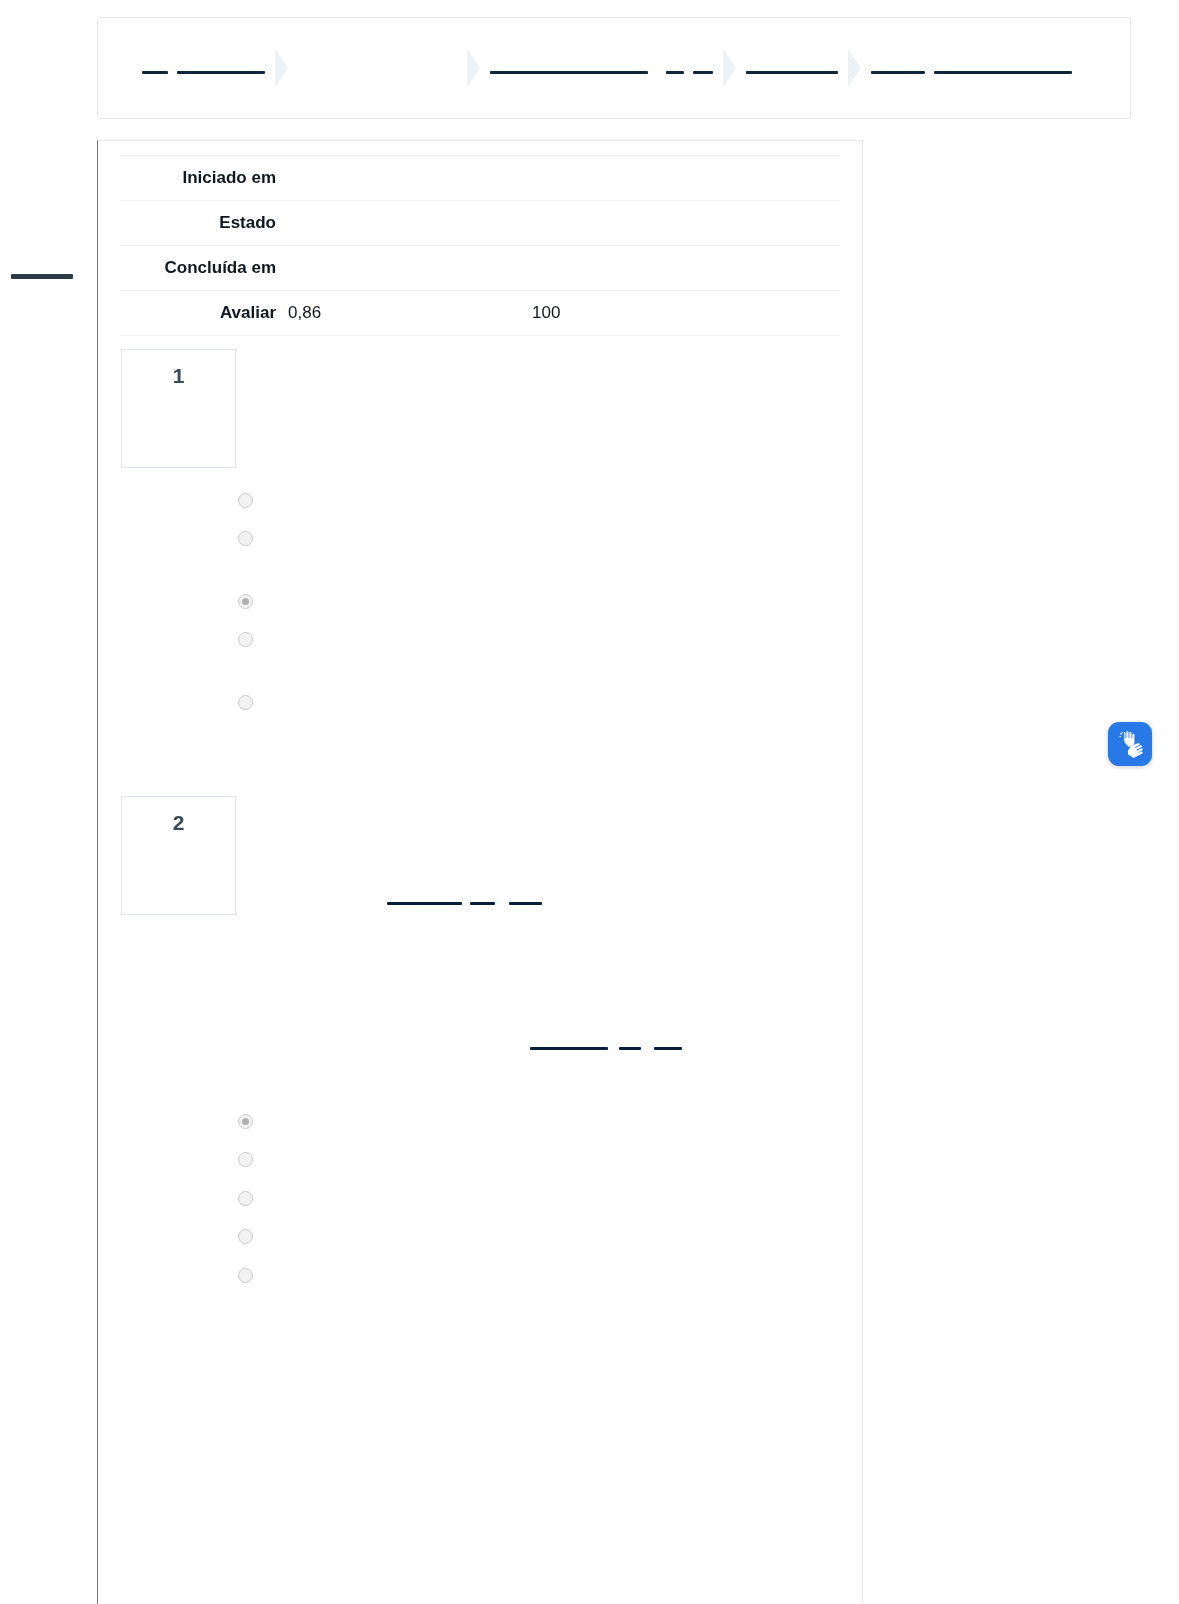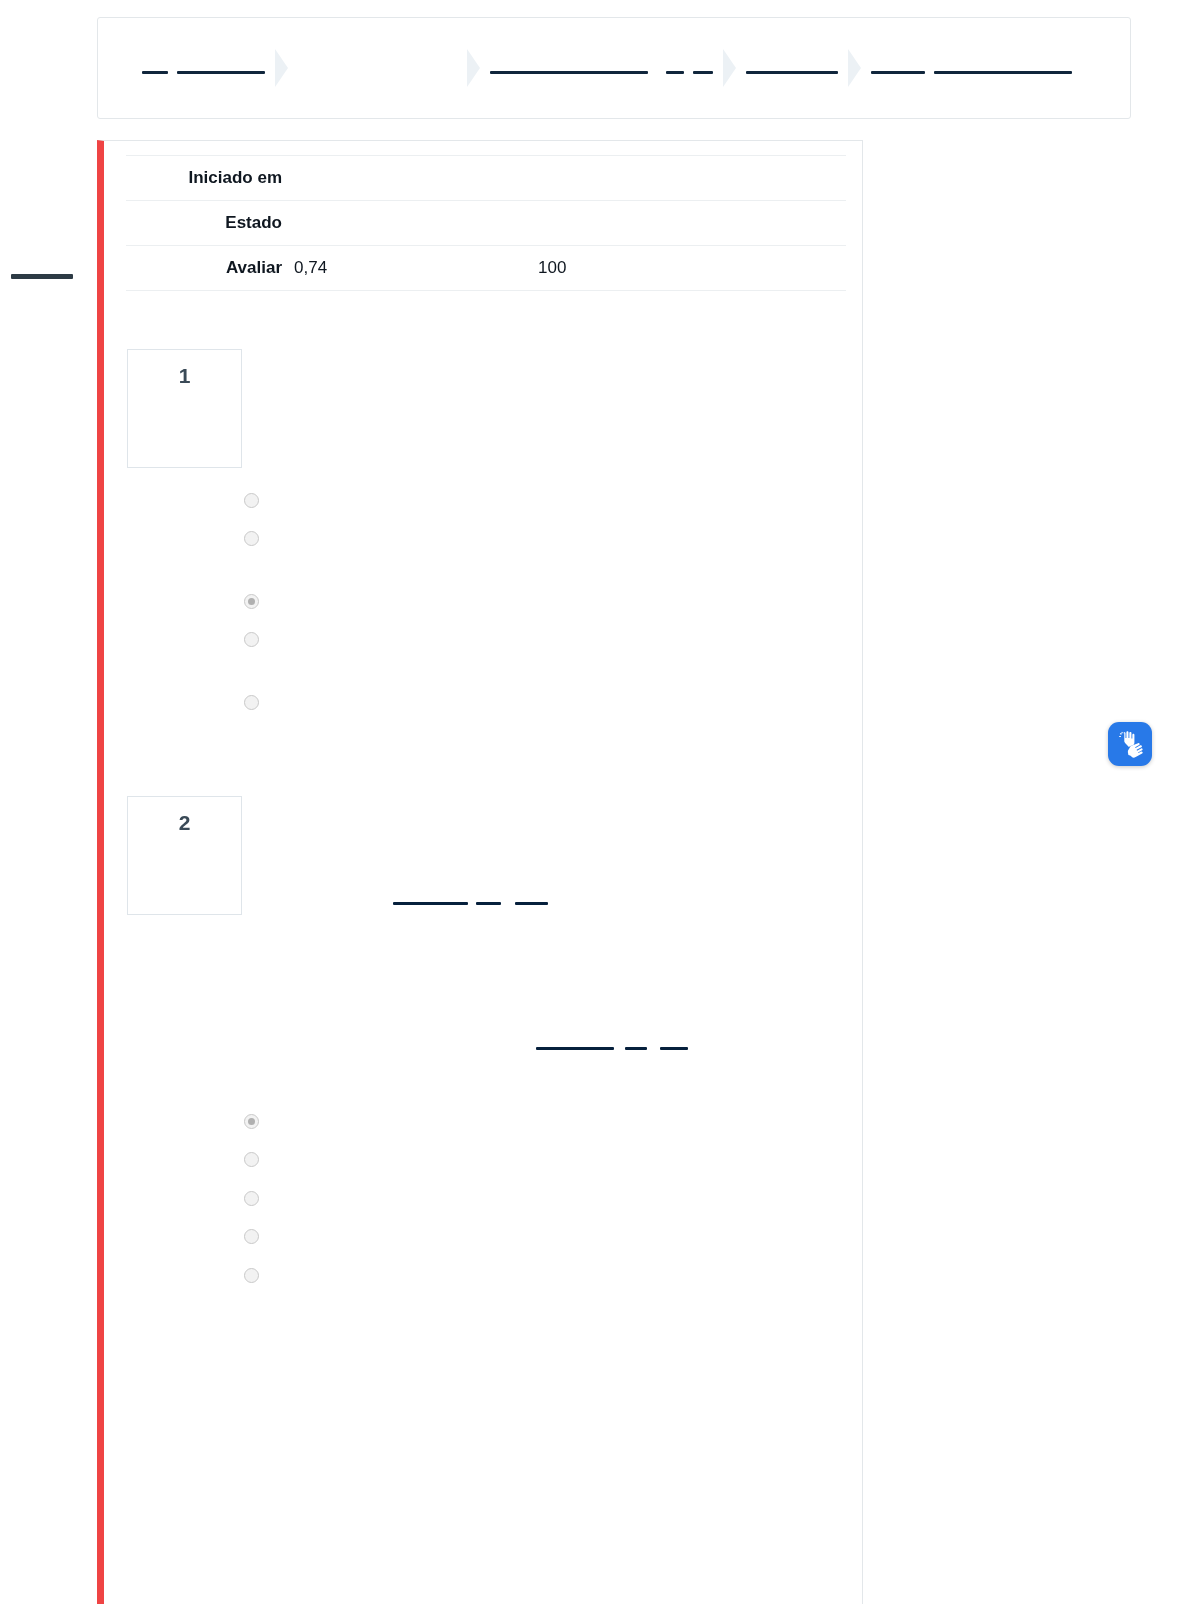--- a/index.html
+++ b/index.html
@@ -68,21 +68,21 @@
     flex: none;
   }
   .crumb-gap-a { width: 159px; }
 
   
   .content-card {
     position: absolute;
     left: 97px; top: 140px;
     width: 766px; height: 1464px;
     background: #ffffff;
-    border-left: 7px solid #ef4444;
+    border-left: 1px solid #ef4444;
     border-right: 1px solid #e3e7ea;
     border-top: 1px solid #e3e7ea;
   }
 
   
   .summary-table {
     position: absolute;
     left: 22px; top: 14px;
     width: 720px;
     border-collapse: collapse;
@@ -231,24 +231,28 @@
       <tbody>
         <tr>
           <th>Iniciado em</th>
           <td></td>
         </tr>
         <tr>
           <th>Estado</th>
           <td></td>
         </tr>
         <tr>
+          <th>Concluída em</th>
+          <td></td>
+        </tr>
+        <tr>
           <th>Avaliar</th>
           <td>
             <span class="grade-inner">
-              <span class="grade-value">0,74</span>
+              <span class="grade-value">0,86</span>
               <span class="grade-max">100</span>
             </span>
           </td>
         </tr>
       </tbody>
     </table>
 
     <div class="question" style="top:208px;height:380px;">
       <div class="q-info">
         <div class="q-number">1</div>

